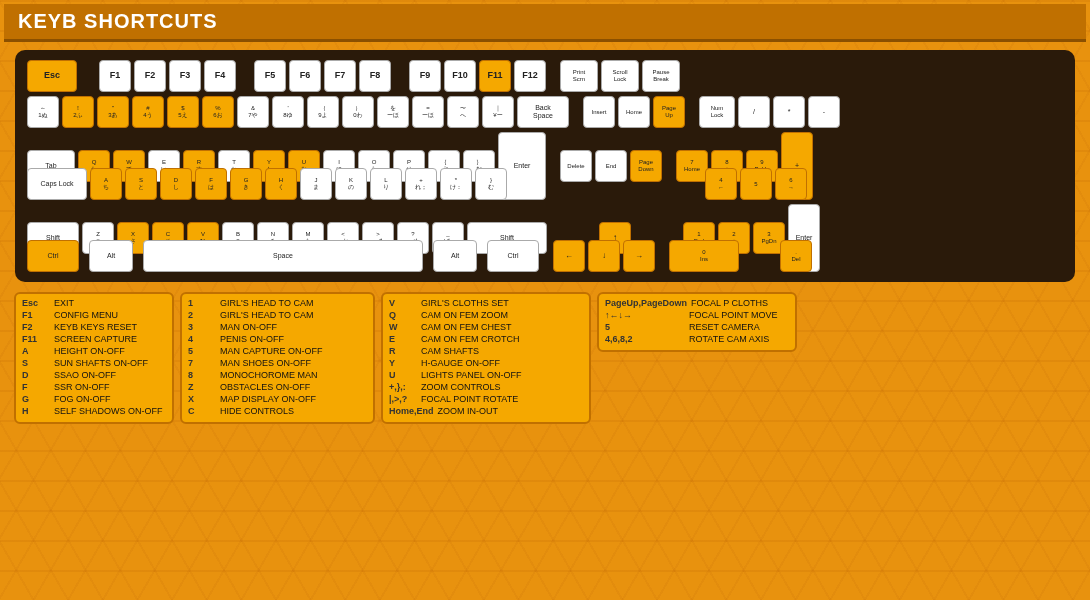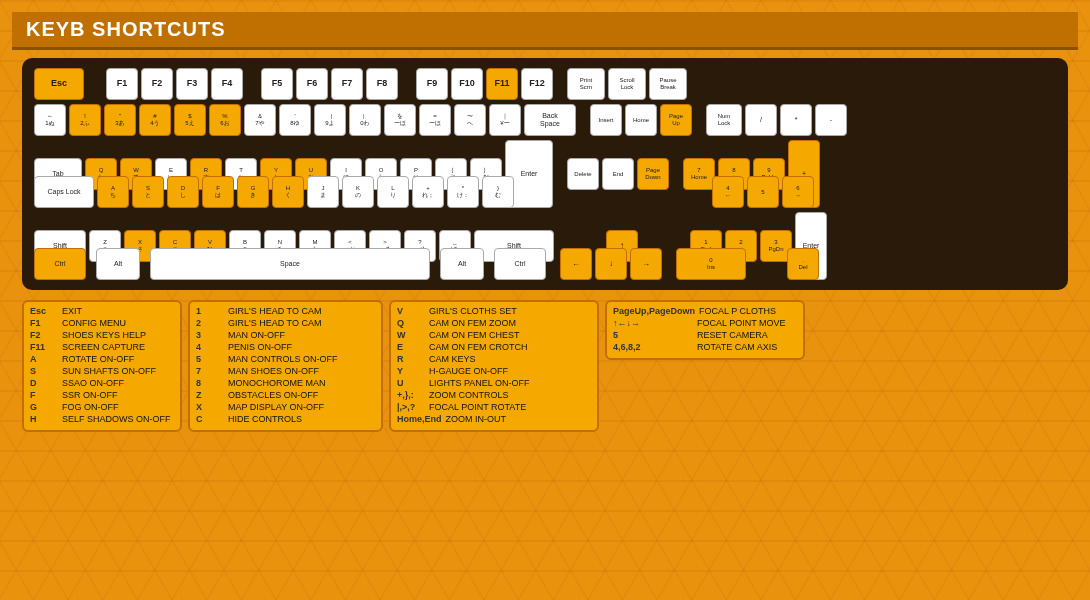--- a/index.html
+++ b/index.html
@@ -32,21 +32,21 @@
         repeating-linear-gradient(0deg, transparent, transparent 28px, rgba(180,90,0,0.15) 28px, rgba(180,90,0,0.15) 30px),
         repeating-linear-gradient(60deg, transparent, transparent 28px, rgba(180,90,0,0.1) 28px, rgba(180,90,0,0.1) 30px),
         repeating-linear-gradient(120deg, transparent, transparent 28px, rgba(180,90,0,0.1) 28px, rgba(180,90,0,0.1) 30px);
     }
 
     .main-container {
       position: relative;
       z-index: 1;
       width: 1090px;
       height: 600px;
-      padding: 12px;
+      padding: 4px;
     }
 
     
     .header {
       background-color: #c07000;
       border-bottom: 3px solid #8b5000;
       padding: 6px 14px;
       display: flex;
       align-items: center;
     }
@@ -544,29 +544,29 @@
       <div class="shortcut-row">
         <span class="shortcut-key">Esc</span>
         <span class="shortcut-desc">EXIT</span>
       </div>
       <div class="shortcut-row">
         <span class="shortcut-key">F1</span>
         <span class="shortcut-desc">CONFIG MENU</span>
       </div>
       <div class="shortcut-row">
         <span class="shortcut-key">F2</span>
-        <span class="shortcut-desc">SHOES KEYS HELP</span>
+        <span class="shortcut-desc">KEYB KEYS RESET</span>
       </div>
       <div class="shortcut-row">
         <span class="shortcut-key">F11</span>
         <span class="shortcut-desc">SCREEN CAPTURE</span>
       </div>
       <div class="shortcut-row">
         <span class="shortcut-key">A</span>
-        <span class="shortcut-desc">ROTATE ON-OFF</span>
+        <span class="shortcut-desc">HEIGHT ON-OFF</span>
       </div>
       <div class="shortcut-row">
         <span class="shortcut-key">S</span>
         <span class="shortcut-desc">SUN SHAFTS ON-OFF</span>
       </div>
       <div class="shortcut-row">
         <span class="shortcut-key">D</span>
         <span class="shortcut-desc">SSAO ON-OFF</span>
       </div>
       <div class="shortcut-row">
@@ -595,21 +595,21 @@
       <div class="shortcut-row">
         <span class="shortcut-key">3</span>
         <span class="shortcut-desc">MAN ON-OFF</span>
       </div>
       <div class="shortcut-row">
         <span class="shortcut-key">4</span>
         <span class="shortcut-desc">PENIS ON-OFF</span>
       </div>
       <div class="shortcut-row">
         <span class="shortcut-key">5</span>
-        <span class="shortcut-desc">MAN CONTROLS ON-OFF</span>
+        <span class="shortcut-desc">MAN CAPTURE ON-OFF</span>
       </div>
       <div class="shortcut-row">
         <span class="shortcut-key">7</span>
         <span class="shortcut-desc">MAN SHOES ON-OFF</span>
       </div>
       <div class="shortcut-row">
         <span class="shortcut-key">8</span>
         <span class="shortcut-desc">MONOCHOROME MAN</span>
       </div>
       <div class="shortcut-row">
@@ -638,21 +638,21 @@
       <div class="shortcut-row">
         <span class="shortcut-key">W</span>
         <span class="shortcut-desc">CAM ON FEM CHEST</span>
       </div>
       <div class="shortcut-row">
         <span class="shortcut-key">E</span>
         <span class="shortcut-desc">CAM ON FEM CROTCH</span>
       </div>
       <div class="shortcut-row">
         <span class="shortcut-key">R</span>
-        <span class="shortcut-desc">CAM KEYS</span>
+        <span class="shortcut-desc">CAM SHAFTS</span>
       </div>
       <div class="shortcut-row">
         <span class="shortcut-key">Y</span>
         <span class="shortcut-desc">H-GAUGE ON-OFF</span>
       </div>
       <div class="shortcut-row">
         <span class="shortcut-key">U</span>
         <span class="shortcut-desc">LIGHTS PANEL ON-OFF</span>
       </div>
       <div class="shortcut-row">

